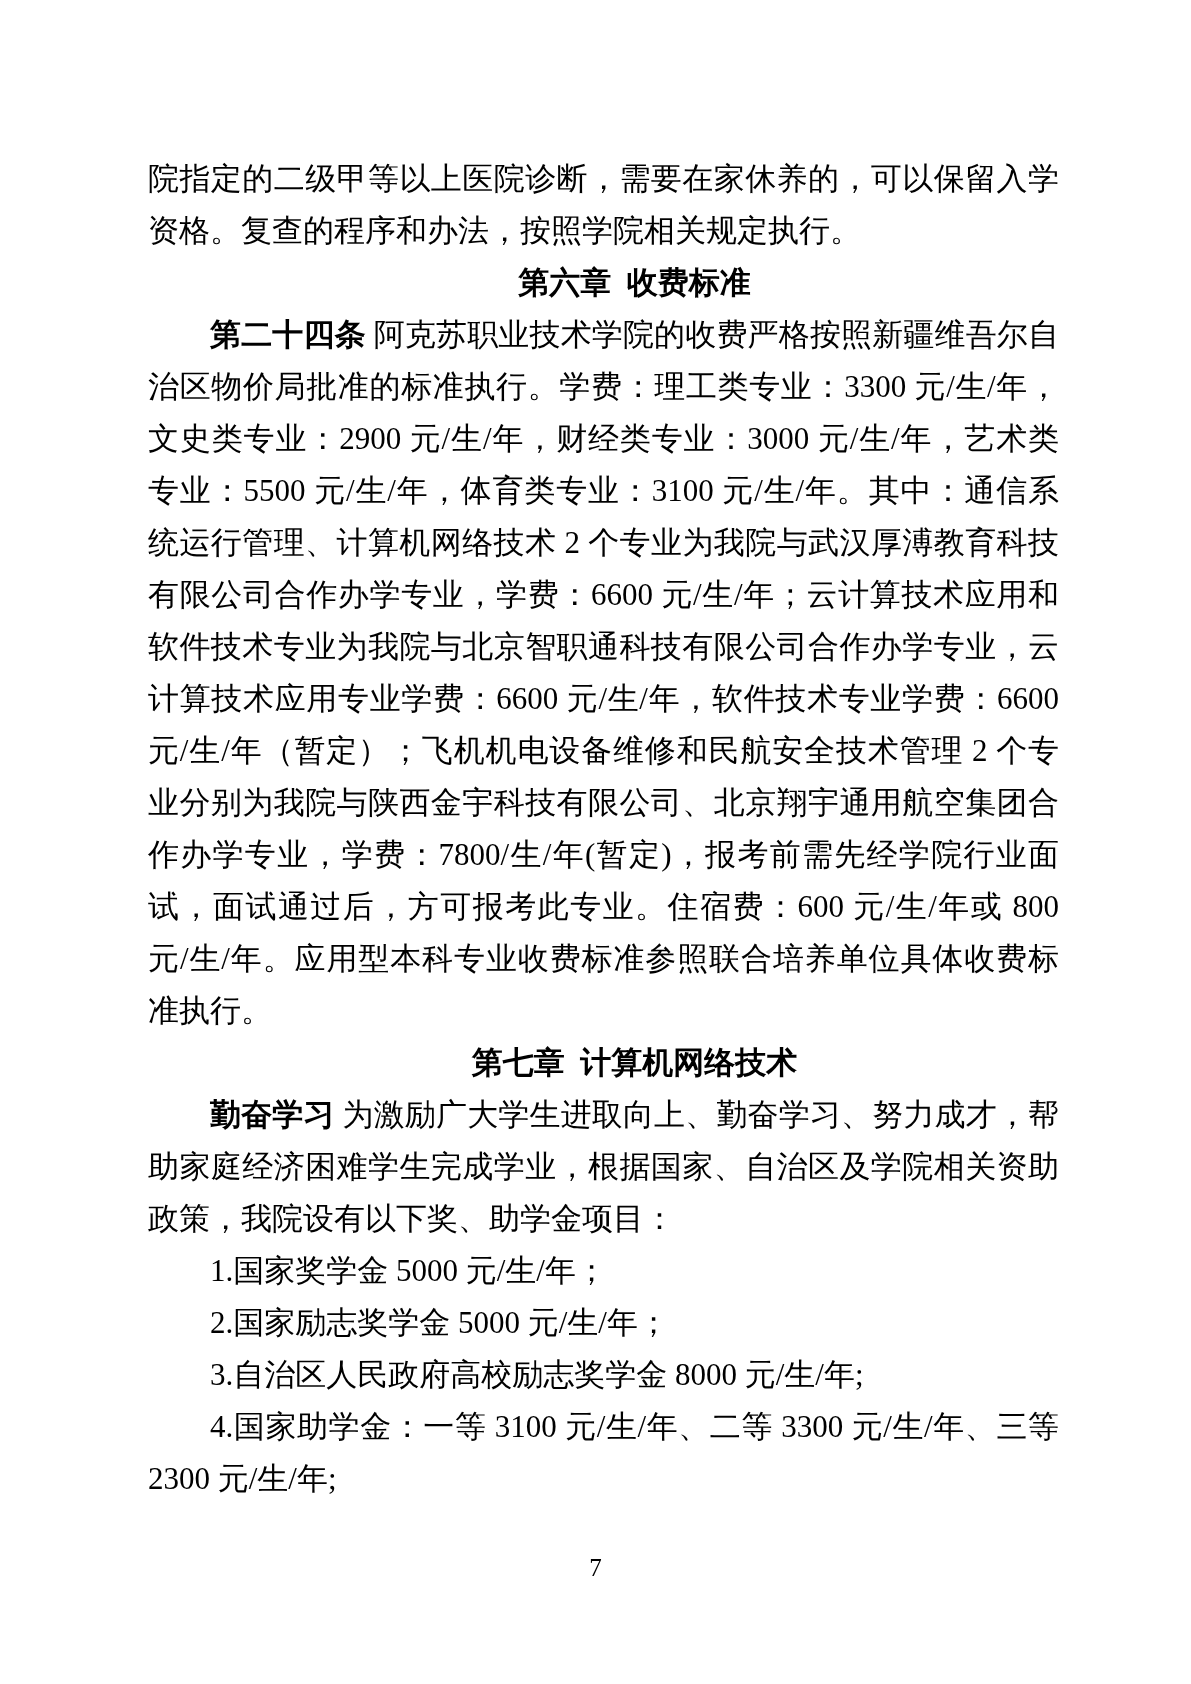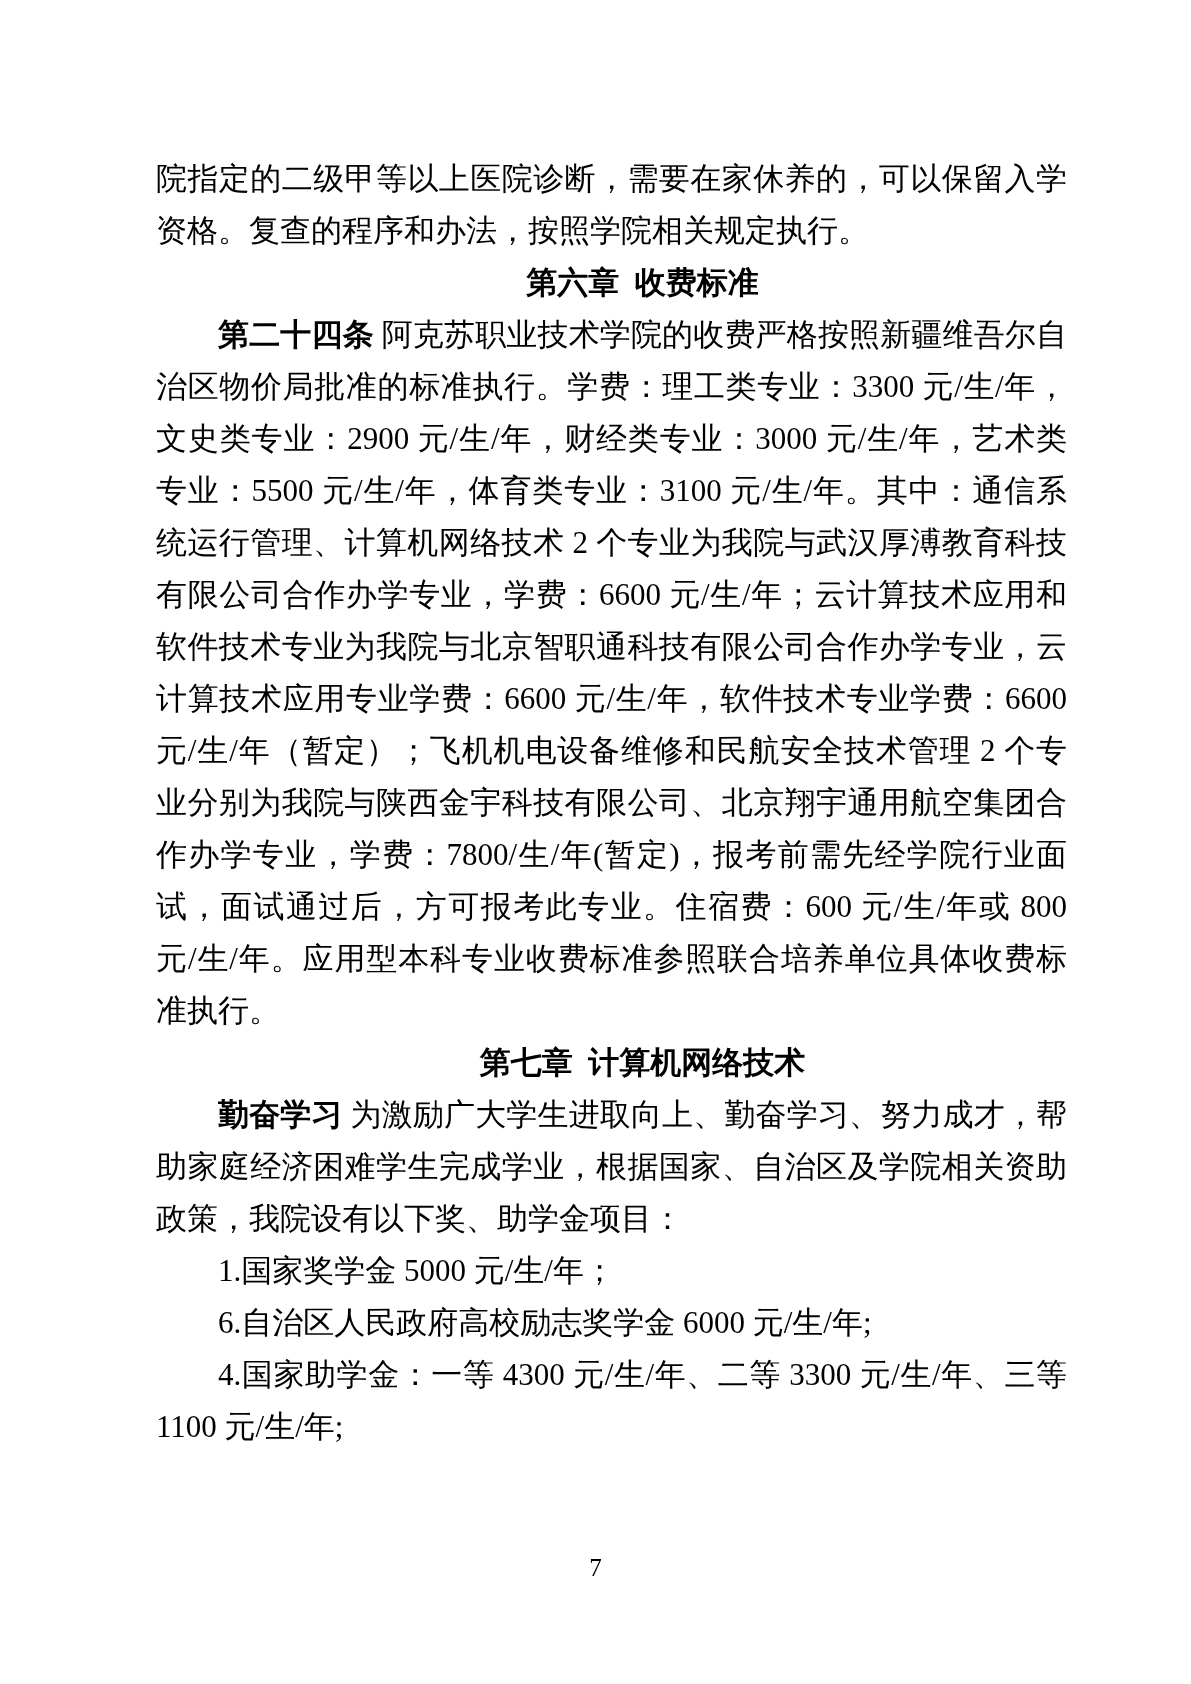--- a/index.html
+++ b/index.html
@@ -10,21 +10,21 @@
   body {
     position: relative;
     width: 1191px;
     height: 1684px;
     overflow: hidden;
     font-family: "Liberation Serif", "DejaVu Serif", serif;
     color: #000000;
   }
   .doc-body {
     position: absolute;
-    left: 156px;
+    left: 148px;
     top: 153px;
     width: 911px;
     font-size: 31px;
     line-height: 52px;
     text-align: justify;
   }
   .para, .heading, .list-item {
     margin: 0;
     padding: 0;
     font-size: 31px;
@@ -64,20 +64,21 @@
   <h2 class="heading">第六章  收费标准</h2>
 
   <p class="para indent"><b class="article-label">第二十四条 </b><span>阿克苏职业技术学院的收费严格按照新疆维吾尔自治区物价局批准的标准执行。学费：理工类专业：3300 元/生/年，文史类专业：2900 元/生/年，财经类专业：3000 元/生/年，艺术类专业：5500 元/生/年，体育类专业：3100 元/生/年。其中：通信系统运行管理、计算机网络技术 2 个专业为我院与武汉厚溥教育科技有限公司合作办学专业，学费：6600 元/生/年；云计算技术应用和软件技术专业为我院与北京智职通科技有限公司合作办学专业，云计算技术应用专业学费：6600 元/生/年，软件技术专业学费：6600 元/生/年（暂定）；飞机机电设备维修和民航安全技术管理 2 个专业分别为我院与陕西金宇科技有限公司、北京翔宇通用航空集团合作办学专业，学费：7800/生/年(暂定)，报考前需先经学院行业面试，面试通过后，方可报考此专业。住宿费：600 元/生/年或 800 元/生/年。应用型本科专业收费标准参照联合培养单位具体收费标准执行。</span></p>
 
   <h2 class="heading">第七章  计算机网络技术</h2>
 
   <p class="para indent"><b class="article-label">勤奋学习 </b><span>为激励广大学生进取向上、勤奋学习、努力成才，帮助家庭经济困难学生完成学业，根据国家、自治区及学院相关资助政策，我院设有以下奖、助学金项目：</span></p>
 
   <p class="list-item indent">1.国家奖学金 5000 元/生/年；</p>
 
+  <p class="list-item indent">2.国家励志奖学金 5000 元/生/年；</p>
 
-  <p class="list-item indent">6.自治区人民政府高校励志奖学金 6000 元/生/年;</p>
+  <p class="list-item indent">3.自治区人民政府高校励志奖学金 8000 元/生/年;</p>
 
-  <p class="list-item indent">4.国家助学金：一等 4300 元/生/年、二等 3300 元/生/年、三等 1100 元/生/年;</p>
+  <p class="list-item indent">4.国家助学金：一等 3100 元/生/年、二等 3300 元/生/年、三等 2300 元/生/年;</p>
 
 </div>
 
 <div class="page-footer">7</div>
 
 </body></html>

